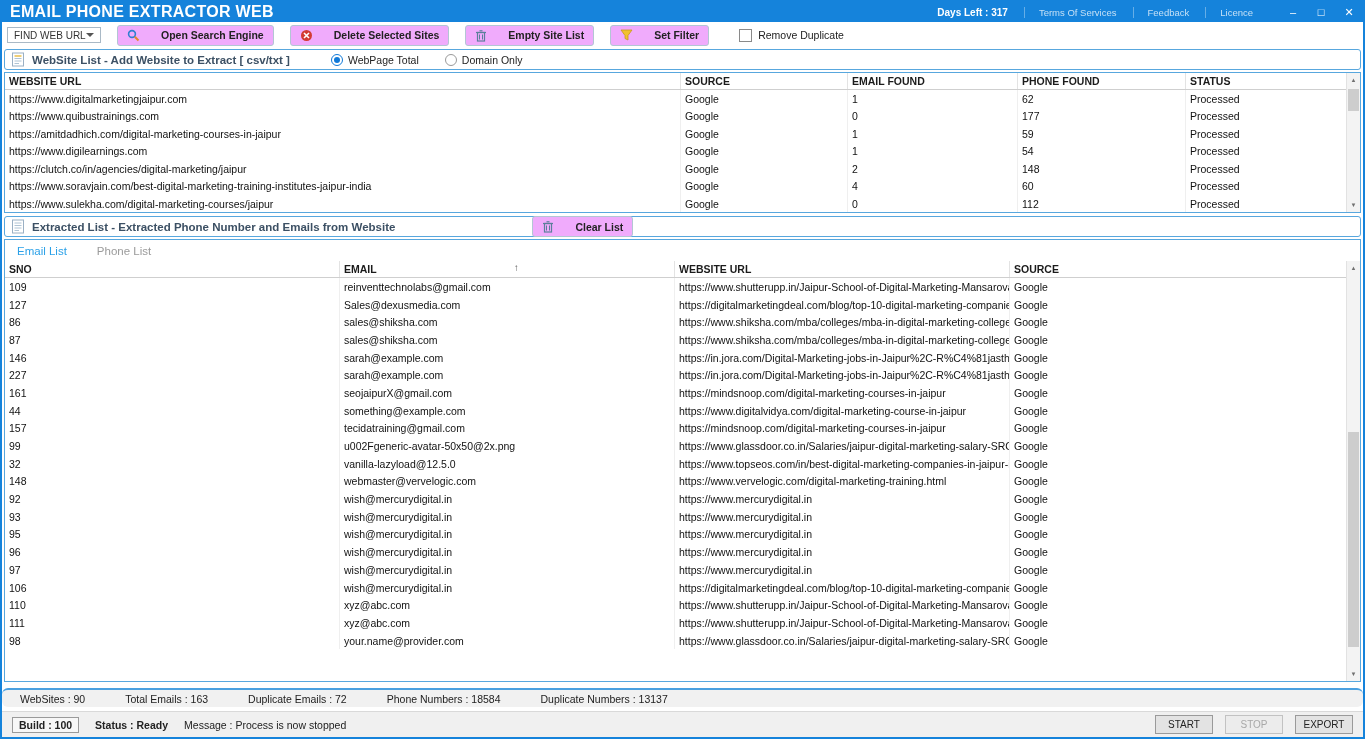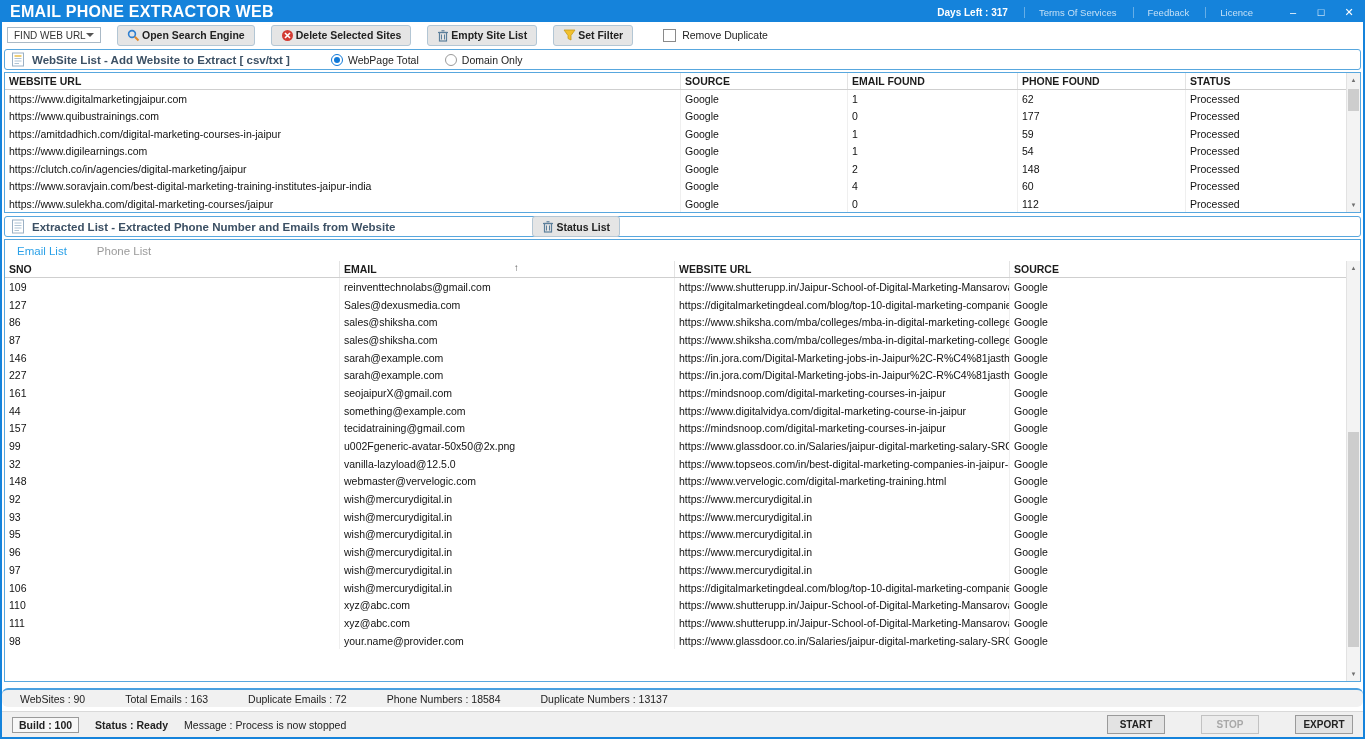--- a/index.html
+++ b/index.html
@@ -14,21 +14,21 @@
   .titlebar-right { margin-left: auto; display: flex; align-items: center; gap: 16px; }
   .days-left { font-size: 10px; font-weight: bold; }
   .tlink { font-size: 9.5px; color: rgba(255,255,255,.75); padding-left: 14px; border-left: 1px solid rgba(255,255,255,.35); }
   .winbtns { display: flex; margin-left: 10px; }
   .winbtn { width: 28px; height: 20px; display: flex; align-items: center; justify-content: center; font-size: 11px; color: #fff; cursor: default; }
 
   
   .toolbar { height: 26px; display: flex; align-items: center; padding: 0 5px; gap: 16px; background: #fff; flex: 0 0 auto; }
   .dd { width: 94px; height: 16px; border: 1px solid #a9b9c6; background: #fff; display: flex; align-items: center; justify-content: space-between; padding: 0 6px; font-size: 10px; color: #333; }
   .dd-arrow { width: 0; height: 0; border-left: 4px solid transparent; border-right: 4px solid transparent; border-top: 4px solid #555; }
-  .tbtn { display: inline-flex; align-items: center; gap: 2px; border: 1px solid #b3c6d4; background: #e5e5e5; border-radius: 3px; height: 21px; padding: 0 9px; font-size: 10.5px; font-weight: bold; color: #222; cursor: default; }
+  .tbtn { display: inline-flex; align-items: center; gap: 21px; border: 1px solid #b3c6d4; background: #f0abfc; border-radius: 3px; height: 21px; padding: 0 9px; font-size: 10.5px; font-weight: bold; color: #222; cursor: default; }
   .cbwrap { display: flex; align-items: center; gap: 6px; margin-left: 14px; }
   .cb { width: 13px; height: 13px; border: 1px solid #8a8a8a; background: #fff; }
   .cblabel { font-size: 10.5px; color: #222; }
 
   
   .secbox { height: 21px; margin: 1px 2px 2px 2px; border: 1px solid #58a7de; border-radius: 3px; display: flex; align-items: center; background: #fff; padding: 0 6px; gap: 7px; flex: 0 0 auto; }
   .secbox2 { margin-top: 3px; }
   .sectitle { font-size: 11.5px; font-weight: bold; color: #3c5064; }
   .radios { display: flex; align-items: center; gap: 26px; margin-left: 34px; }
   .radioitem { display: flex; align-items: center; gap: 5px; }
@@ -71,21 +71,21 @@
   
   .summary { height: 19px; margin-top: 6px; background: #f1f1f1; border-top: 2px solid #4aa0e0; display: flex; align-items: center; padding-left: 18px; gap: 40px; flex: 0 0 auto; border-radius: 6px; }
   .sumitem { font-size: 10.5px; color: #222; }
 
   
   .bottombar { flex: 1; margin-top: 4px; background: #f0f0f0; border-top: 1px solid #d9d9d9; display: flex; align-items: center; padding: 0 10px; gap: 16px; }
   .buildbox { border: 1px solid #9a9a9a; background: #f7f7f7; padding: 1px 6px; font-size: 10.5px; font-weight: bold; color: #222; }
   .statustext { font-size: 10.5px; font-weight: bold; color: #222; }
   .msgtext { font-size: 10.5px; color: #222; }
   .btngroup { margin-left: auto; display: flex; gap: 12px; }
-  .statusbtn { width: 58px; height: 19px; background: #e3e3e3; border: 1px solid #9a9a9a; font-size: 10px; font-weight: bold; color: #222; display: flex; align-items: center; justify-content: center; cursor: default; margin-left: 24px; }
+  .statusbtn { width: 58px; height: 19px; background: #e3e3e3; border: 1px solid #9a9a9a; font-size: 10px; font-weight: normal; color: #222; display: flex; align-items: center; justify-content: center; cursor: default; }
   .statusbtn.disabled { color: #a8a8a8; border-color: #c2c2c2; background: #ececec; }
 
   .icon { display: inline-flex; align-items: center; }
 </style>
 </head>
 <body>
 
 <div class="window">
 
   <div class="titlebar">
@@ -264,21 +264,21 @@
     <div class="tbtn clearbtn">
       <span class="icon">
         <svg width="12" height="13" viewBox="0 0 12 13">
             <rect x="2.5" y="3.5" width="7" height="8.5" fill="none" stroke="#5b7f9b" stroke-width="1.2"></rect>
             <line x1="1" y1="3.5" x2="11" y2="3.5" stroke="#5b7f9b" stroke-width="1.2"></line>
             <line x1="4.5" y1="1.8" x2="7.5" y2="1.8" stroke="#5b7f9b" stroke-width="1.2"></line>
             <line x1="4.5" y1="5.5" x2="4.5" y2="10.5" stroke="#5b7f9b" stroke-width="1"></line>
             <line x1="7.5" y1="5.5" x2="7.5" y2="10.5" stroke="#5b7f9b" stroke-width="1"></line>
           </svg>
       </span>
-      <span>Status List</span>
+      <span>Clear List</span>
     </div>
   </div>
 
   <div class="tbox tbox2">
     <div class="tabs">
       <span class="tab tab-active">Email List</span>
       <span class="tab tab-idle">Phone List</span>
     </div>
     <div class="tarea">
       <div class="tmain">

